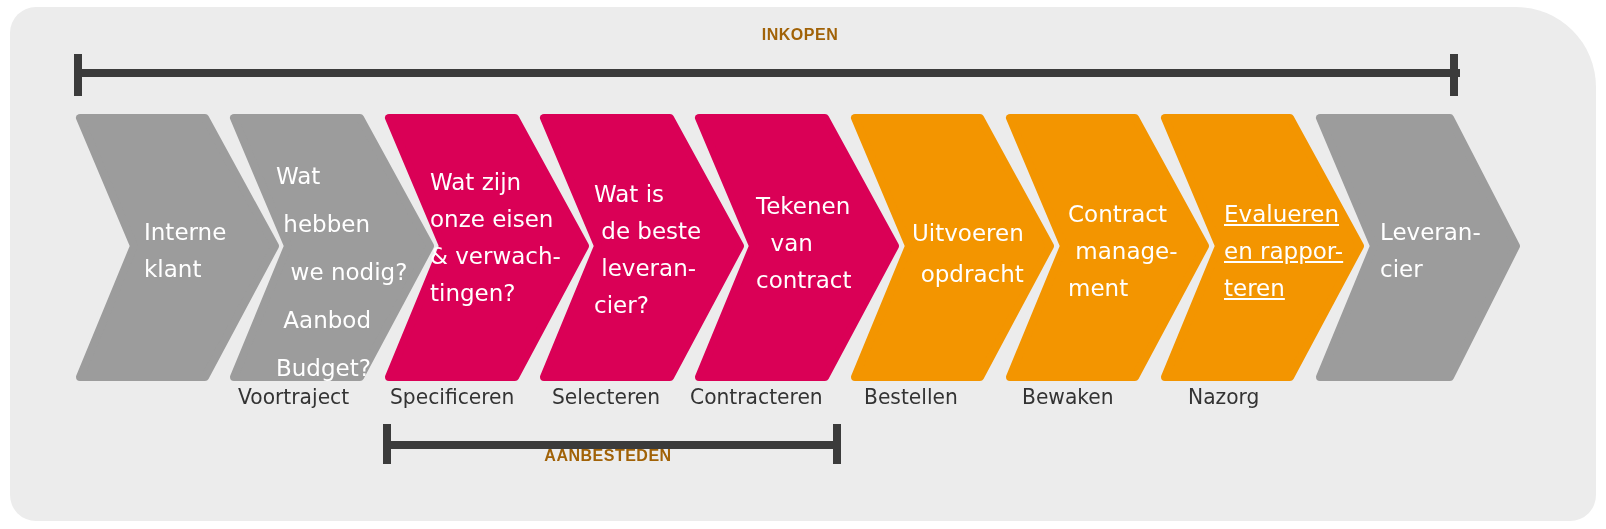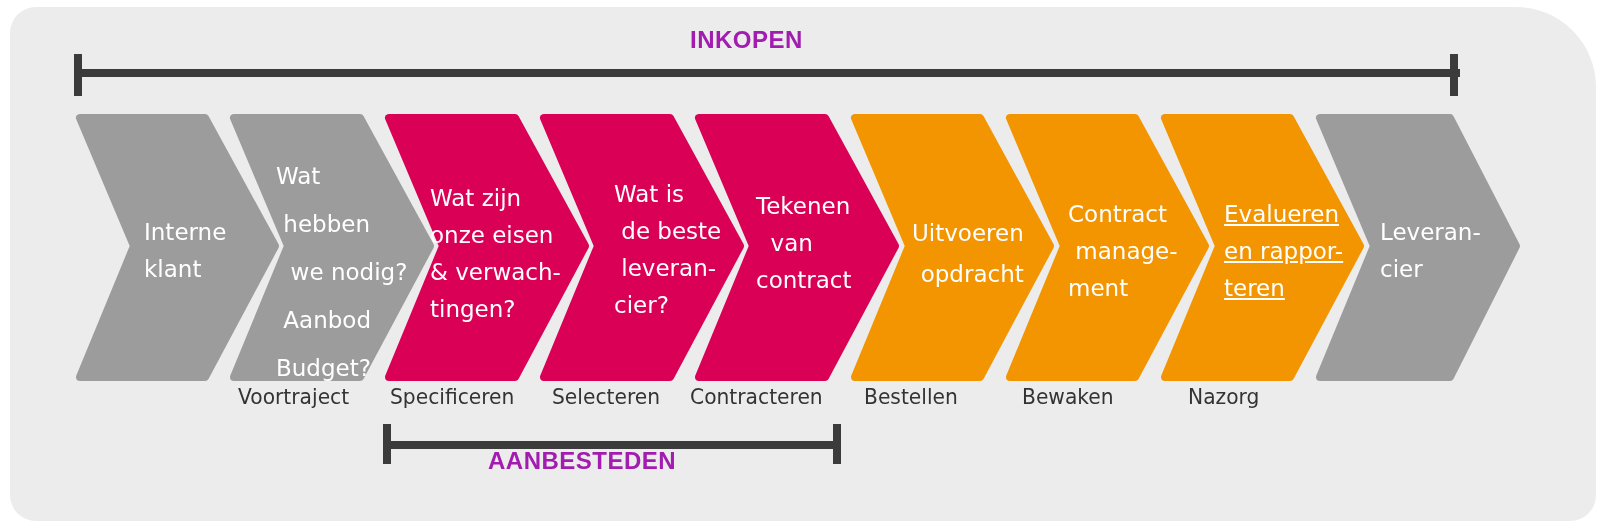--- a/index.html
+++ b/index.html
@@ -1,21 +1,21 @@
 <!DOCTYPE html>
 <html><head>
 <meta charset="utf-8">
 <style>
   html, body { margin:0; padding:0; background:#ffffff; }
   body { width:1606px; height:529px; position:relative; overflow:hidden;
          font-family:"DejaVu Sans", "Liberation Sans", sans-serif; }
   .panel { position:absolute; left:10px; top:7px; width:1586px; height:514px;
            background:#ececec; border-radius:26px 80px 26px 26px; }
   .bracket-title { position:absolute; font-family:"Liberation Sans", sans-serif; font-weight:bold;
-                   color:#a21caf; font-size:24px; letter-spacing:0.5px; }
+                   color:#a16207; font-size:16px; letter-spacing:0.5px; text-align:center; }
   .hbar { position:absolute; background:#3b3b3b; }
   svg.chev { position:absolute; left:0; top:0; }
   .ctext { position:absolute; color:#ffffff; font-size:23px; line-height:37px; white-space:pre; }
   .phase { position:absolute; top:384px; color:#333333; font-size:22px;
            font-family:"DejaVu Sans", sans-serif; transform:scaleX(0.92); transform-origin:left top; }
 </style>
 </head>
 <body>
 
 <div class="panel"></div>
@@ -39,25 +39,25 @@
   </g>
 </svg>
 
 <div class="ctext" style="left:144px; top:214px;">Interne
 klant</div>
 <div class="ctext" style="left:276px; top:152px; line-height:48px;">Wat
  hebben
   we nodig?
  Aanbod
 Budget?</div>
-<div class="ctext" style="left:430px; top:180px;">Wat zijn
+<div class="ctext" style="left:430px; top:164px;">Wat zijn
 onze eisen
 &amp; verwach-
 tingen?</div>
-<div class="ctext" style="left:594px; top:176px;margin-left:20px;">Wat is
+<div class="ctext" style="left:594px; top:176px;">Wat is
  de beste
  leveran-
 cier?</div>
 <div class="ctext" style="left:756px; top:188px;">Tekenen
   van
 contract</div>
 <div class="ctext" style="left:912px; top:213px; line-height:41px;text-align:right;">Uitvoeren
 opdracht</div>
 <div class="ctext" style="left:1068px; top:196px;">Contract
  manage-

